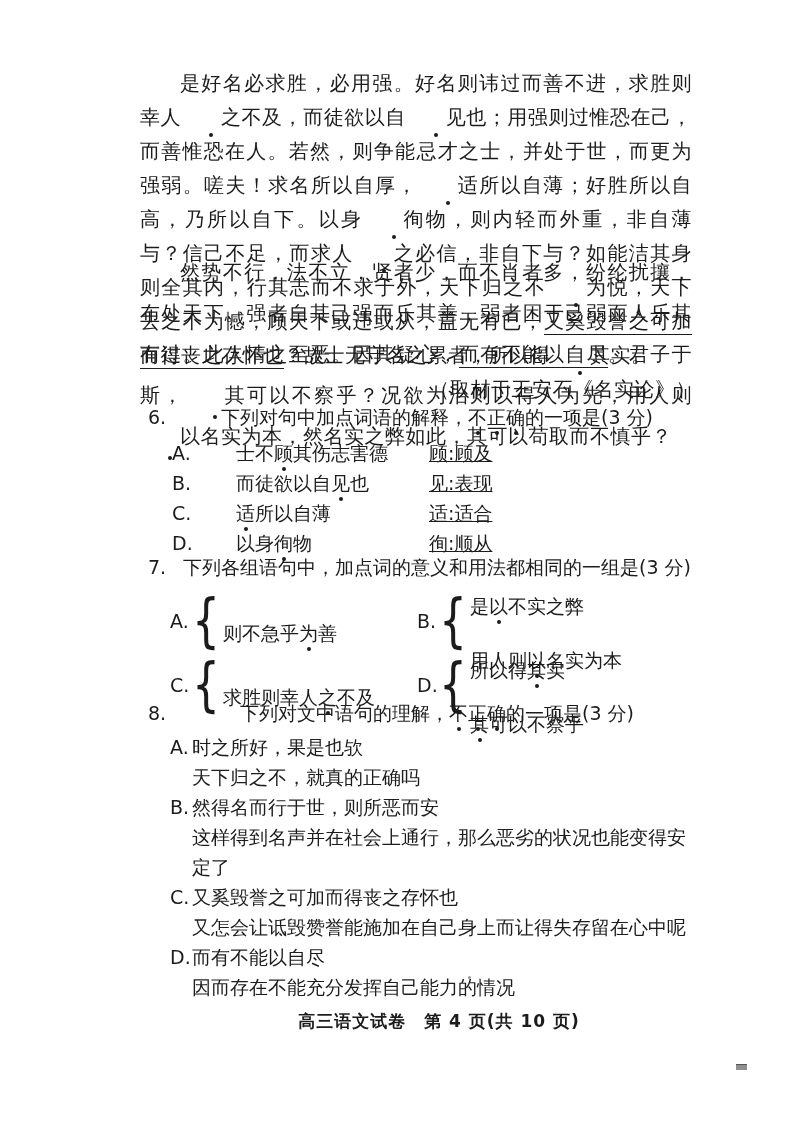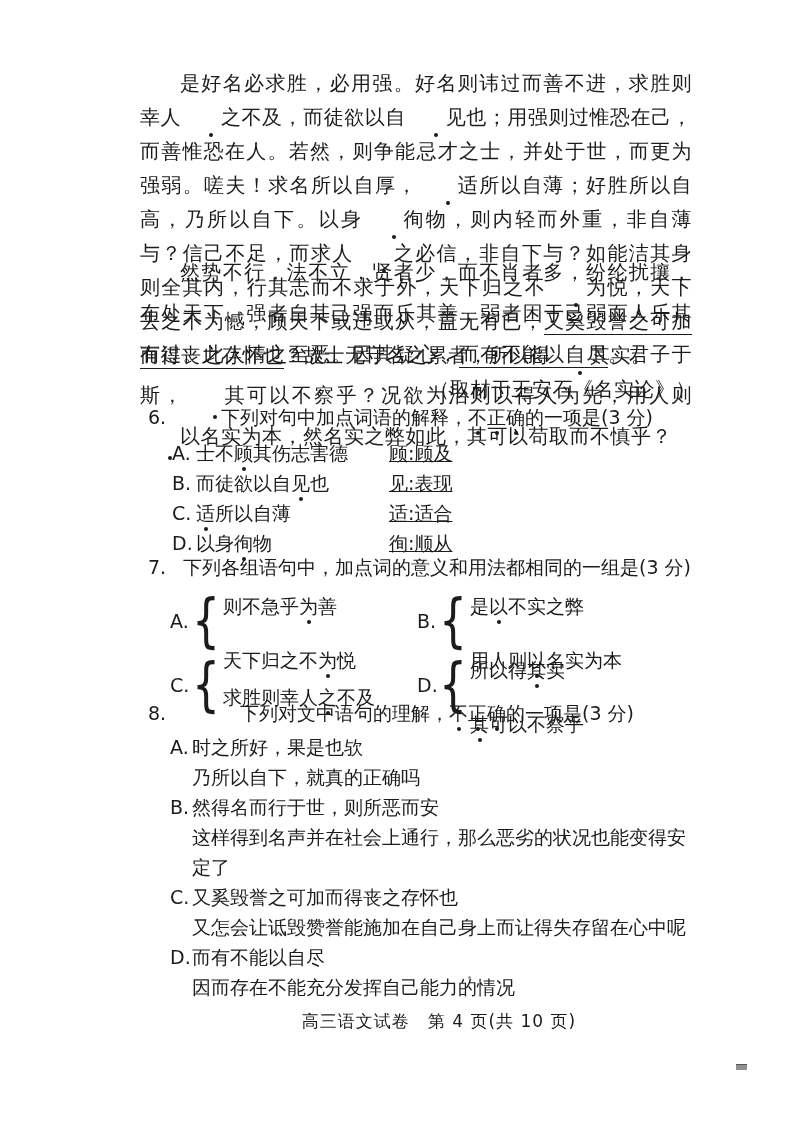--- a/index.html
+++ b/index.html
@@ -39,21 +39,21 @@
   
   .q{font-family:"DejaVu Sans","Liberation Sans",sans-serif;font-size:19px;}
   .stem{display:flex;line-height:30px;}
   .qnum{margin-left:8px;width:26px;flex:0 0 auto;}
   .stem-text{flex:1;text-align:center;}
   
   .q6{left:140px;top:402px;width:560px;}
   .q6-rows{margin-top:6px;}
   .q6-row{display:flex;height:30px;line-height:30px;}
   .opt-label{margin-left:32px;width:24px;flex:0 0 auto;}
-  .q6-phrase{width:193px;flex:0 0 auto;}
+  .q6-phrase{width:193px;flex:0 0 auto;margin-left:40px;}
   .q6-gloss{flex:1;text-decoration:underline;}
   
   .q7{left:140px;top:552px;width:560px;}
   .q7-grid{margin-top:8px;display:grid;grid-template-columns:247px 1fr;row-gap:2px;}
   .q7-opt{display:flex;align-items:center;height:62px;}
   .q7-opt .opt-label{margin-left:30px;width:22px;}
   .brace{
     display:inline-block;flex:0 0 auto;
     font-family:"DejaVu Sans",sans-serif;
     font-size:44px;font-weight:400;
@@ -67,20 +67,21 @@
   .q8-quote{display:flex;line-height:30px;margin-top:0px;}
   .q8-quote .opt-label{margin-left:30px;width:22px;}
   .q8-trans{margin-left:52px;line-height:30px;}
   
   .footer{
     left:0;top:1008px;width:800px;
     text-align:center;padding-left:78px;box-sizing:border-box;
     font-size:17px;line-height:26px;
     font-family:"DejaVu Sans","Liberation Sans",sans-serif;
     letter-spacing:1px;
+    font-weight:bold;
   }
   
   .artifact-dash{left:736px;top:1064px;width:11px;height:5px;background:#8f8f8f;border-top:1px solid #555;}
   .artifact-dot{left:468px;top:976px;width:3px;height:3px;background:#9a9a9a;border-radius:50%;}
 </style>
 </head>
 <body>
 
 <div class="page">
 
@@ -121,21 +122,20 @@
     <div class="stem">
       <span class="qnum">7.</span>
       <span class="stem-text"><span>下列各组语句中，加点词的意义和用法都相同的一组是(3 分)</span></span>
     </div>
     <div class="q7-grid">
       <div class="q7-opt">
         <span class="opt-label">A.</span>
         <span class="brace">{</span>
         <div class="pair">
           <div class="pair-line"><span>则不急乎</span><span class="d">为</span><span>善</span></div>
-          <div class="pair-line"><span>天下归之不</span><span class="d">为</span><span>悦</span></div>
         </div>
       </div>
       <div class="q7-opt">
         <span class="opt-label">B.</span>
         <span class="brace">{</span>
         <div class="pair">
           <div class="pair-line"><span>是</span><span class="d">以</span><span>不实之弊</span></div>
           <div class="pair-line"><span>用人则</span><span class="d">以</span><span>名实为本</span></div>
         </div>
       </div>
@@ -160,21 +160,21 @@
   <div class="abs q q8">
     <div class="stem">
       <span class="qnum">8.</span>
       <span class="stem-text"><span>下列对文中语句的理解，</span><span class="d">不</span><span class="d">正</span><span class="d">确</span><span>的一项是(3 分)</span></span>
     </div>
     <div class="q8-rows">
       <div class="q8-quote">
         <span class="opt-label">A.</span>
         <span>时之所好，果是也欤</span>
       </div>
-      <div class="q8-trans">乃所以自下，就真的正确吗</div>
+      <div class="q8-trans">天下归之不，就真的正确吗</div>
       <div class="q8-quote">
         <span class="opt-label">B.</span>
         <span>然得名而行于世，则所恶而安</span>
       </div>
       <div class="q8-trans">这样得到名声并在社会上通行，那么恶劣的状况也能变得安定了</div>
       <div class="q8-quote">
         <span class="opt-label">C.</span>
         <span>又奚毁誉之可加而得丧之存怀也</span>
       </div>
       <div class="q8-trans">又怎会让诋毁赞誉能施加在自己身上而让得失存留在心中呢</div>

